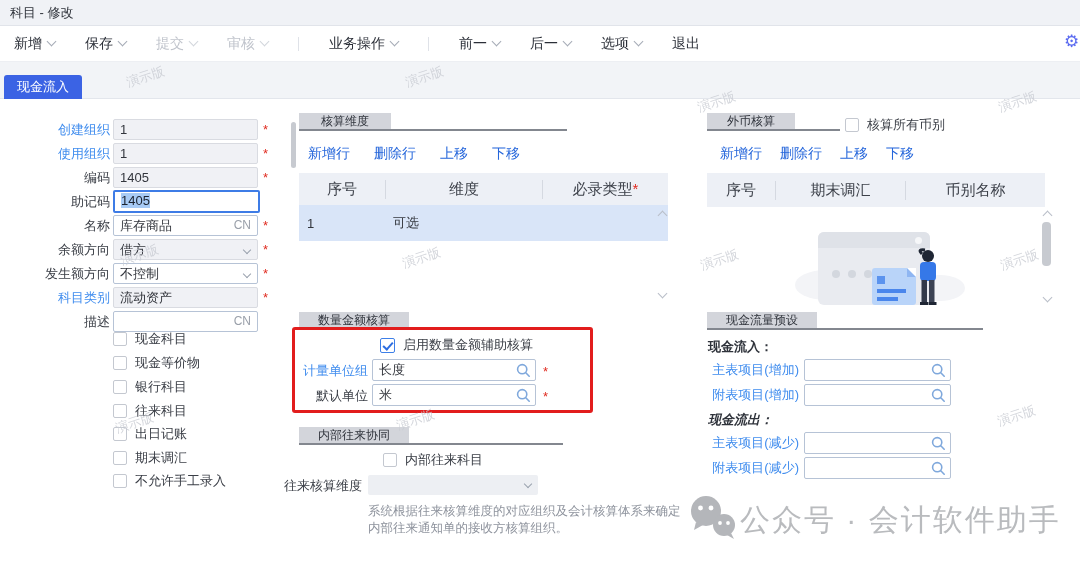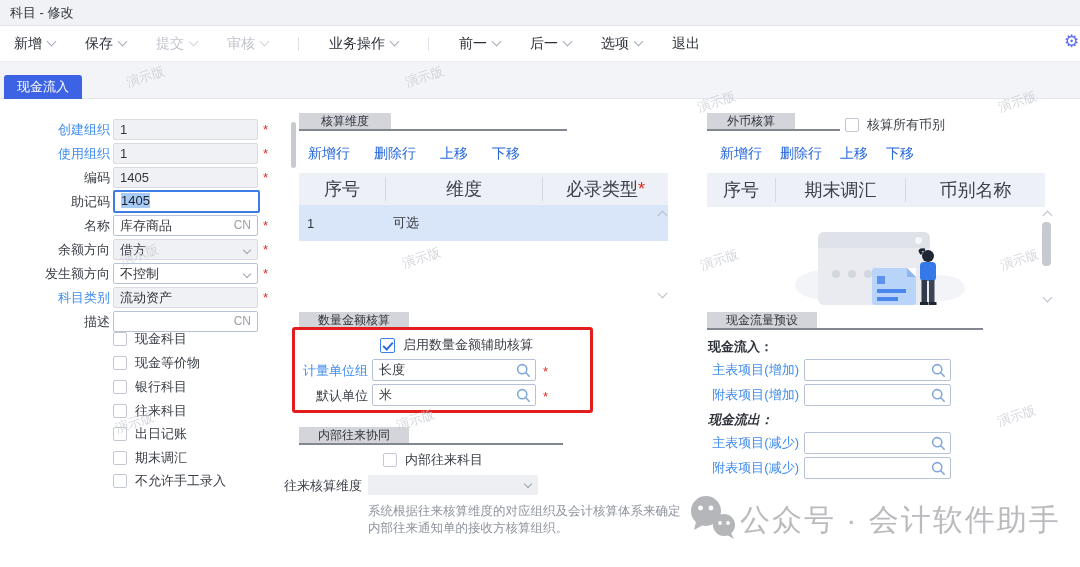--- a/index.html
+++ b/index.html
@@ -46,21 +46,21 @@
     border-right:2px solid #2e6ee0; border-bottom:2px solid #2e6ee0; transform:rotate(42deg); }
 
   .panel-tab { position:absolute; height:17px; background:#d3d5db; color:#30343c; font-size:12px;
     line-height:17px; text-align:center; }
   .panel-line { position:absolute; height:2px; background:#83878f; }
 
   .blink { font-size:14px; color:#2566db; white-space:nowrap; cursor:default; }
   .rowlinks { position:absolute; display:flex; gap:24px; }
 
   .thead { position:absolute; background:#edf0f6; display:flex; align-items:center; }
-  .th { font-size:18px; color:#3c4049; text-align:center; position:relative; }
+  .th { font-size:15px; color:#3c4049; text-align:center; position:relative; }
   .th + .th { border-left:1px solid #d5d9e1; }
   .trow { position:absolute; background:#d9e5f8; display:flex; align-items:center; font-size:13px; color:#33363d; }
   .td { padding-left:8px; overflow:hidden; white-space:nowrap; }
 
   .scroll-chev { position:absolute; width:7px; height:7px; border-right:1.4px solid #b9bec8;
     border-bottom:1.4px solid #b9bec8; }
   .scroll-chev.up { transform:rotate(-135deg); }
   .scroll-chev.down { transform:rotate(45deg); }
   .thumb { position:absolute; background:#c7cad0; border-radius:4px; }
 

